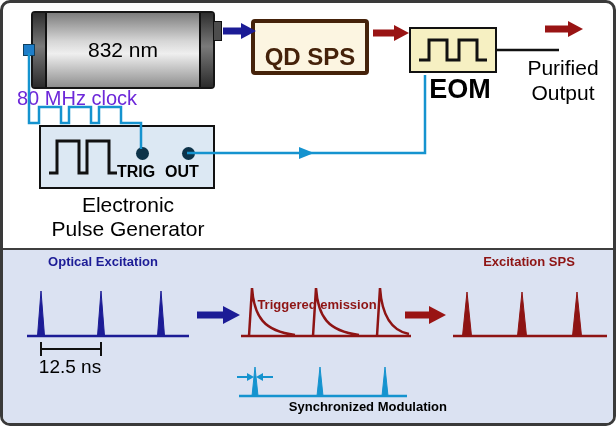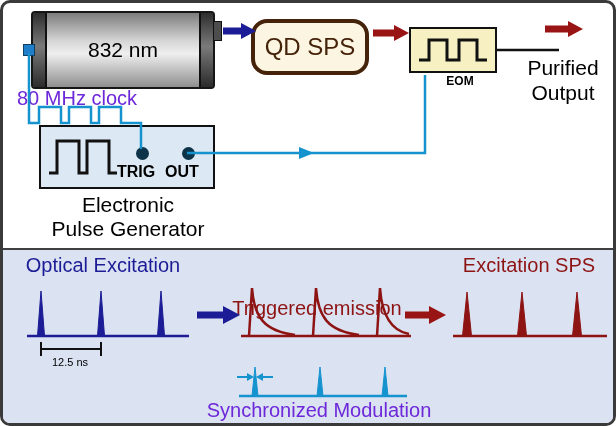--- a/index.html
+++ b/index.html
@@ -17,49 +17,49 @@
   .laser-cap { position:absolute; top:0; height:100%; width:14px;
     background:linear-gradient(180deg,#2e2e2e,#7a7a7a 45%,#2b2b2b); }
   .laser-cap.left { left:0; border-right:2px solid #111; }
   .laser-cap.right { right:0; border-left:2px solid #111; }
   .laser-text { position:absolute; inset:0; display:flex; flex-direction:column;
     align-items:center; justify-content:center; font-size:21px; line-height:1.2; color:#000; }
   .nozzle { background:#4d4d4d; border:1.5px solid #111; }
   .clock-sq { background:#1e7ec9; border:1.5px solid #10405f; }
 
   
-  .qd { border:4px solid #45220a; border-radius:16px; background:#fcf5e1;
-    display:flex; align-items:center; justify-content:center;
-    font-size:24px; font-weight:normal; color:#45220a; }
+  .qd { border:4px solid #45220a; border-radius:4px; background:#fcf5e1;
+    display:flex; align-items:flex-end; justify-content:center;
+    font-size:24px; font-weight:bold; color:#45220a; }
 
   
   .eom { border:2.5px solid #111; background:#f6f0c2; }
-  .eom-label { text-align:center; font-size:12px; font-weight:bold; color:#000; }
+  .eom-label { text-align:center; font-size:27px; font-weight:bold; color:#000; }
 
   
   .gen { border:2.5px solid #111; background:#dce8f3; }
   .gen-label { position:absolute; top:36px; font-size:16px; font-weight:bold; color:#000; }
   .gen-label.trig { left:76px; }
   .gen-label.out  { left:124px; }
   .port { position:absolute; width:13px; height:13px; border-radius:50%; background:#0d3349; top:20px; }
   .port-trig { left:95px; }
   .port-out  { left:141px; }
   .gen-caption { text-align:center; font-size:21px; line-height:1.15; color:#000; }
 
   .clock-label { font-size:20px; color:#6d28d9; }
   .purified { text-align:center; font-size:21px; line-height:1.2; color:#000; }
 
   
   .band { left:0; top:245px; width:616px; height:181px;
     background:#dbe2f2; border-top:2.5px solid #3f3f3f; }
-  .wave-label { font-size:20px; font-weight:normal; text-align:center; }
+  .wave-label { font-size:13px; font-weight:bold; text-align:center; }
   .navy-text { color:#1c1c96; }
   .red-text  { color:#8e1414; }
-  .cyan-text { color:#6d28d9; }
-  .interval  { font-size:11px; color:#000; text-align:center; }
+  .cyan-text { color:#000000;text-align:right; }
+  .interval  { font-size:19px; color:#000; text-align:center; }
 
   svg.overlay { position:absolute; left:0; top:0; pointer-events:none; }
 </style>
 </head>
 <body>
 
 <div id="stage">
 
   <div class="abs band"></div>
 

